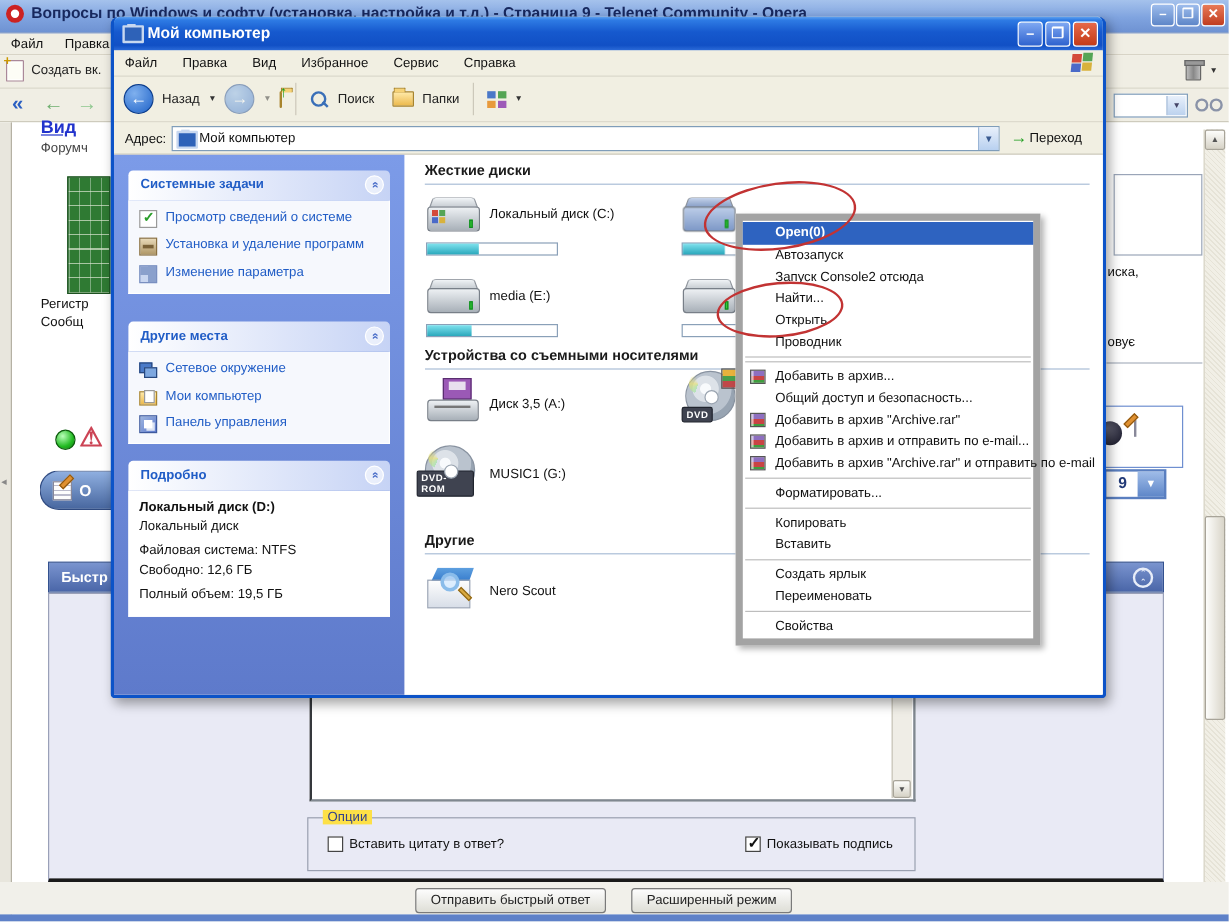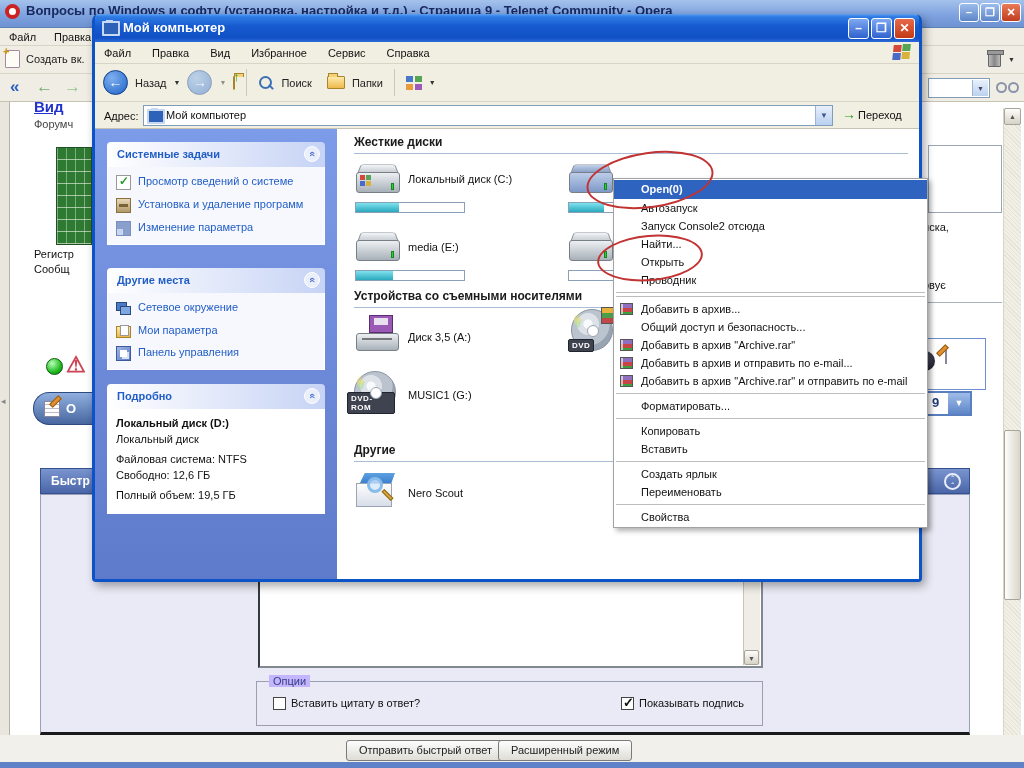--- a/index.html
+++ b/index.html
@@ -85,21 +85,21 @@
     color:#fff; font-weight:bold; font-size:12px; line-height:24px; padding-left:10px; }
   .qr-collapse { position:absolute; right:8px; top:4px; width:17px; height:17px; border-radius:50%;
     border:2px solid #E8EDF8; color:#E8EDF8; font-size:8px; text-align:center; line-height:7px; font-weight:bold; }
   .qr-body { left:40px; top:494px; width:930px; height:241px; background:#E9EAF5;
     border:1px solid #9AA0B8; border-bottom:3px solid #1A1A1A; }
   .qr-text { left:258px; top:500px; width:505px; height:168px; background:#fff;
     border:2px solid #808890; border-style:inset; }
   .qr-text-sb { position:absolute; right:1px; top:1px; bottom:1px; width:17px;
     background:#EFEDE6; border-left:1px solid #C8C4B8; }
   .qr-fieldset { left:256px; top:681px; width:507px; height:45px; border:1px solid #9AA0B0; background:transparent; }
-  .qr-legend { position:absolute; left:12px; top:-7px; background:#c4b5fd; padding:0 4px; color:#33408A; font-size:11px; }
+  .qr-legend { position:absolute; left:12px; top:-7px; background:#fde047; padding:0 4px; color:#33408A; font-size:11px; }
   .cb { width:13px; height:13px; background:#fff; border:1px solid #444; display:inline-block;
     vertical-align:-3px; margin-right:5px; position:relative; }
   .cb.checked::after { content:"\2713"; position:absolute; left:1px; top:-3px; font-size:13px; font-weight:bold; color:#111; }
   .btn-band { left:0; top:735px; width:1024px; height:27px; background:#F1F0EA; }
   .xp-btn { background:linear-gradient(180deg,#FDFDFD,#DEDED6); border:1px solid #7A7A7A;
     border-radius:3px; font-size:11px; color:#222; height:21px; padding:0 12px; line-height:19px; text-align:center; }
   .bottom-strip { left:0; top:762px; width:1024px; height:6px; background:#5E81C8; }
 
   
   .xw { left:92px; top:14px; width:830px; height:568px; border:3px solid #0C53C8; border-top:none;
@@ -227,21 +227,21 @@
   .nero .box { position:absolute; left:3px; top:16px; width:36px; height:24px;
     background:linear-gradient(180deg,#FDFDFD,#D8DEE8); border:1px solid #9AA4B4; }
   .nero .roof { position:absolute; left:0px; top:6px; width:42px; height:14px;
     background:linear-gradient(180deg,#5EA0E0,#2E74C8); clip-path:polygon(12% 100%,28% 0,100% 0,88% 100%); }
   .nero .lens { position:absolute; left:14px; top:10px; width:16px; height:16px; border-radius:50%;
     border:3px solid #8ABCEA; background:rgba(210,232,255,.75); }
   .nero .handle { position:absolute; left:28px; top:26px; width:13px; height:4px;
     background:#D8A840; border:1px solid #906818; transform:rotate(45deg); }
 
   
-  .cmenu { left:613px; top:178px; width:315px; background:#fff; border:1px solid #a3a3a3;
+  .cmenu { left:613px; top:178px; width:254px; background:#fff; border:6px solid #a3a3a3;
     box-shadow:3px 3px 5px rgba(0,0,0,.3); z-index:20; padding:1px 0; }
   .mi { position:relative; height:18px; line-height:18px; padding-left:27px; font-size:11px; color:#111; white-space:nowrap; }
   .mi.sel { background:#2E63C0; color:#fff; font-weight:bold; height:19px; line-height:19px; }
   .msep { border-top:1px solid #BDBDBD; margin:3px 2px; }
   .sub-arrow { position:absolute; right:8px; top:0; font-size:8px; color:#222; }
   .ic-rar { position:absolute; left:6px; top:3px; width:13px; height:12px; border:1px solid #555;
     background:linear-gradient(180deg,#8E6FC0 0 4px,#C94444 4px 8px,#3F9E3F 8px 12px);
     box-shadow:inset 2px 0 0 rgba(255,255,255,.6); }
   .ic-page { position:absolute; left:7px; top:2px; width:11px; height:13px; background:#fff; border:1px solid #777;
     background-image:repeating-linear-gradient(0deg,transparent 0 2px,#9AB 2px 3px); }
@@ -335,21 +335,21 @@
     <span class="qr-legend">Опции</span>
     <span class="abs" style="left:16px;top:15px;">
       <span class="cb"></span><span class="t11">Вставить цитату в ответ?</span>
     </span>
     <span class="abs" style="left:364px;top:15px;">
       <span class="cb checked"></span><span class="t11">Показывать подпись</span>
     </span>
   </div>
   <div class="abs btn-band"></div>
   <div class="abs xp-btn" style="left:346px;top:740px;">Отправить быстрый ответ</div>
-  <div class="abs xp-btn" style="left:498px;top:740px;">Расширенный режим</div>
+  <div class="abs xp-btn" style="left:526px;top:740px;">Расширенный режим</div>
   <div class="abs bottom-strip"></div>
 
   <div class="abs xw">
     <div class="abs xw-titlebar">
       <span class="comp-ic abs" style="left:7px;top:7px;"></span>
       <span class="xw-title-text">Мой компьютер</span>
       <span class="xw-controls">
         <span class="xw-btn">–</span>
         <span class="xw-btn">❐</span>
         <span class="xw-btn close">✕</span>
@@ -437,21 +437,21 @@
             <span>Другие места</span>
             <span class="pane-chev"><span>«</span></span>
           </div>
           <div class="pane-body">
             <div class="pane-item">
               <span class="pane-ic ic-network"></span>
               <span>Сетевое окружение</span>
             </div>
             <div class="pane-item">
               <span class="pane-ic ic-docs"></span>
-              <span>Мои параметра</span>
+              <span>Мои компьютер</span>
             </div>
             <div class="pane-item">
               <span class="pane-ic ic-cpanel"></span>
               <span>Панель управления</span>
             </div>
           </div>
         </div>
 
         <div class="pane" style="top:255px;">
           <div class="pane-head">

